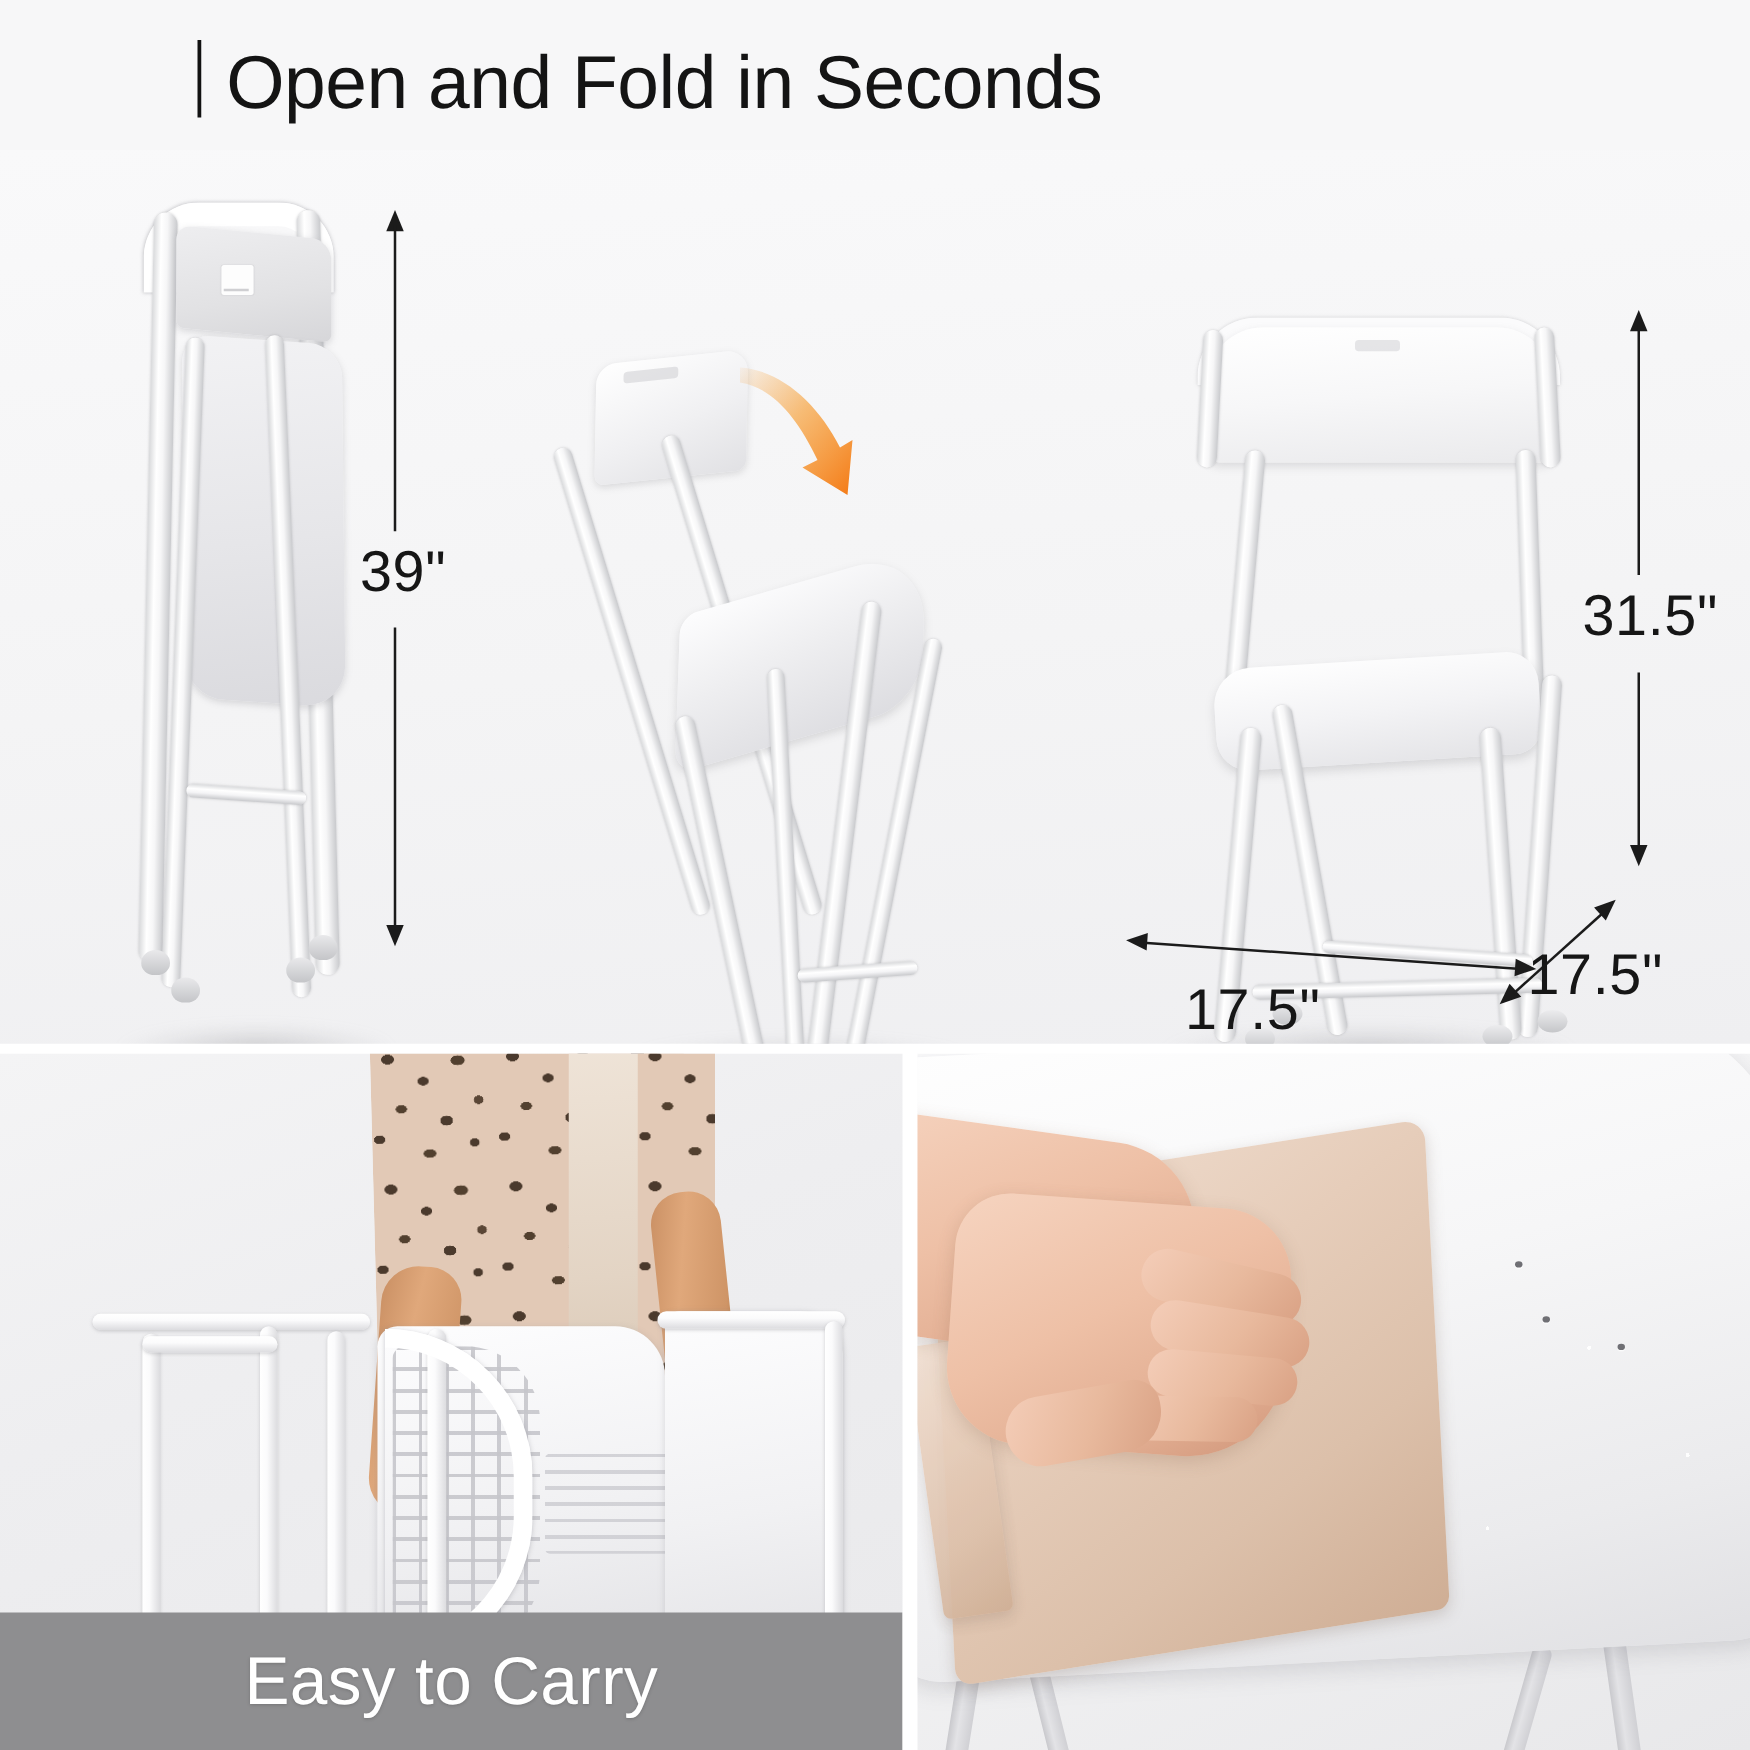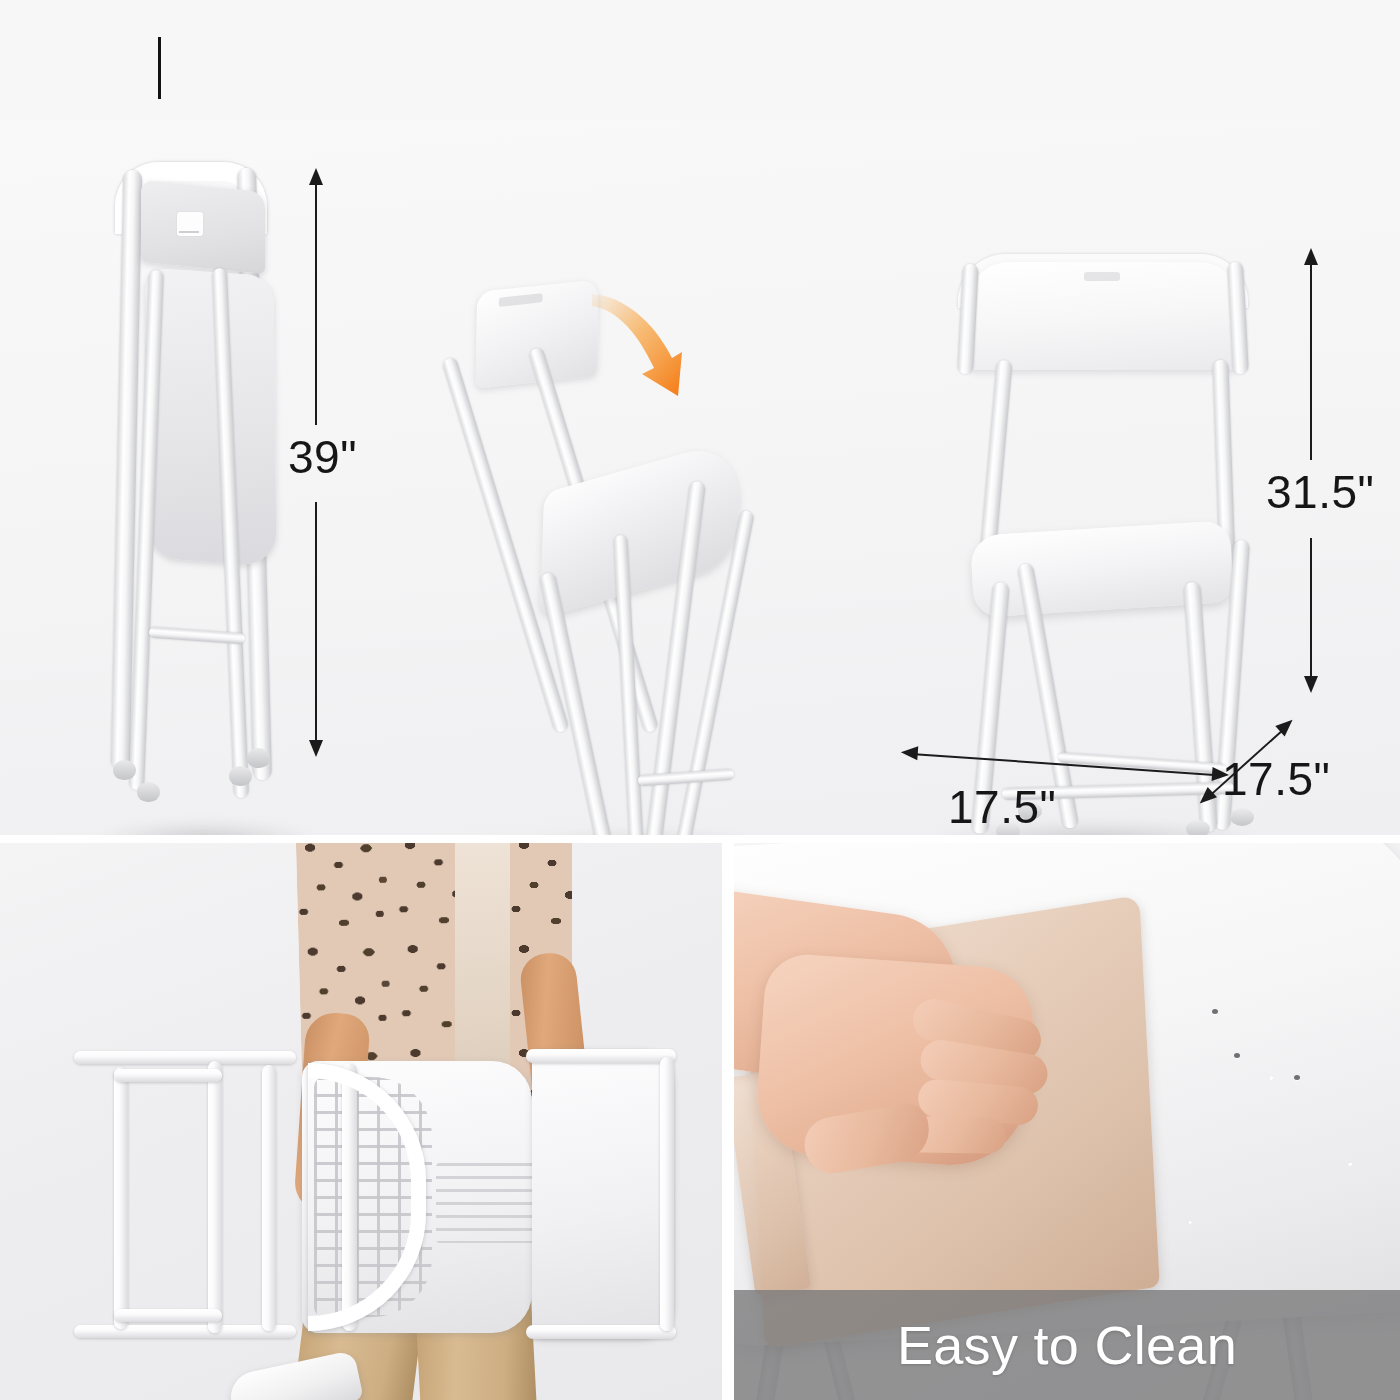--- a/index.html
+++ b/index.html
@@ -301,20 +301,21 @@
   }
 </style>
 </head>
 <body>
 
 <div id="page">
 
   <div class="header">
     <div class="header-inner">
       <span class="h-divider"></span>
+      <span class="h-light">Open and Fold in Seconds</span>
     </div>
   </div>
 
   <div class="panel-top">
 
     <div class="floor-shadow" style="left:95px; top:700px; width:220px; height:40px;"></div>
     <div id="chair-folded">
       <div class="topcurve"></div>
       <div class="tube fr-left"></div>
       <div class="tube fr-right"></div>
@@ -465,20 +466,23 @@
            border: 15px solid #ffffff; border-left:none;
            border-radius: 0 120px 120px 0;
            box-shadow: 0 1px 4px rgba(140,140,148,0.45);"></div>
 
       <div class="flat-seat" style="left:476px; top:6px; width:142px; height:290px; border-radius:12px 34px 34px 12px;"></div>
       <div class="flat-tube" style="left:470px; top:6px;   width:150px; height:14px;"></div>
       <div class="flat-tube" style="left:470px; top:282px; width:150px; height:14px;"></div>
       <div class="flat-tube-v" style="left:604px; top:14px; width:14px; height:274px;"></div>
     </div>
 
+    <div class="caption-band solid">
+      <span class="caption-text">Easy to Carry</span>
+    </div>
   </div>
 
   <div class="panel-br">
 
     <div class="leg-gray" style="left:30px;  top:400px; width:18px; height:220px; transform: rotate(9deg);"></div>
     <div class="leg-gray" style="left:98px;  top:430px; width:16px; height:200px; transform: rotate(-14deg);"></div>
     <div class="leg-gray" style="left:556px; top:420px; width:18px; height:210px; transform: rotate(-8deg);"></div>
     <div class="leg-gray" style="left:470px; top:470px; width:16px; height:170px; transform: rotate(16deg);"></div>
     <div class="leg-gray" style="left:208px; top:10px; width:16px; height:70px; transform: rotate(-7deg);"></div>
 
@@ -500,18 +504,15 @@
     <div class="hand" style="left:-70px; top:60px; width:290px; height:176px;
          border-radius: 20px 70px 70px 30px; transform: rotate(8deg);"></div>
     <div class="hand" style="left:26px; top:118px; width:270px; height:200px;
          border-radius: 44px 56px 78px 62px; transform: rotate(4deg);"></div>
     <div class="finger" style="left:178px; top:166px; width:130px; height:42px; transform: rotate(13deg);"></div>
     <div class="finger" style="left:186px; top:204px; width:128px; height:40px; transform: rotate(9deg);"></div>
     <div class="finger" style="left:184px; top:240px; width:120px; height:38px; transform: rotate(5deg);"></div>
     <div class="finger" style="left:168px; top:274px; width:104px; height:36px; transform: rotate(1deg);"></div>
     <div class="finger" style="left:70px; top:268px; width:126px; height:56px; border-radius:40px 30px 46px 40px; transform: rotate(-10deg);"></div>
 
-    <div class="caption-band">
-      <span class="caption-text">Easy to Clean</span>
-    </div>
   </div>
 
 </div>
 
 </body></html>

